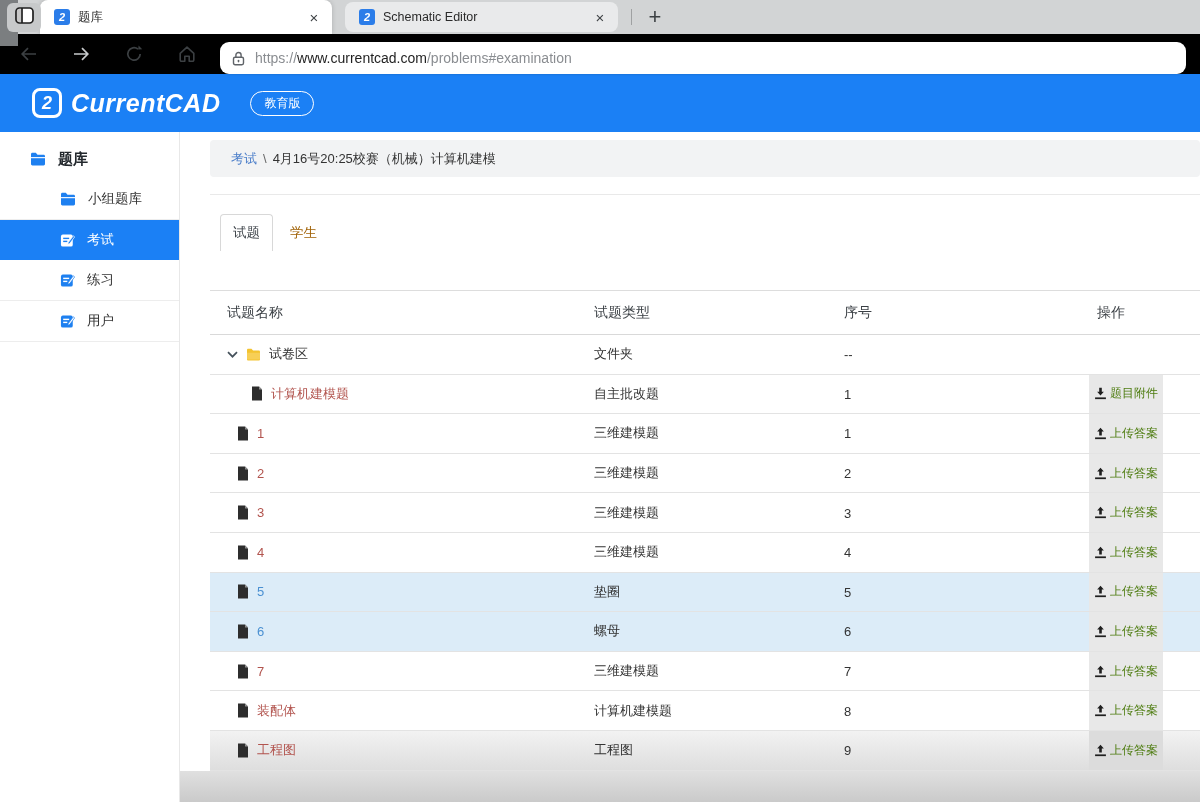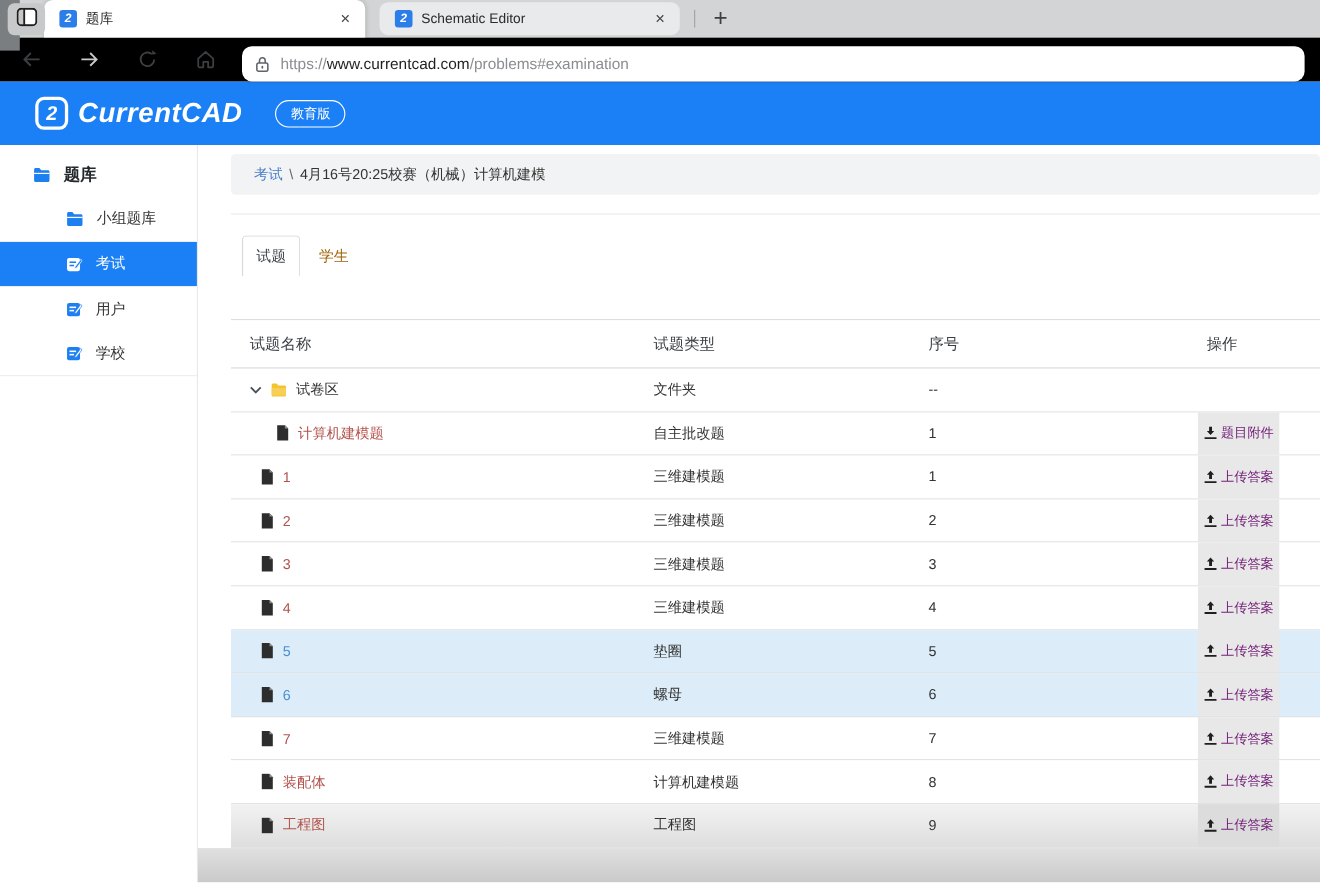--- a/index.html
+++ b/index.html
@@ -76,21 +76,21 @@
   .trow.selected { background:#dcecf8; }
   .trow.fade { background:linear-gradient(180deg,#f2f2f2,#dedede); }
   .namewrap { position:absolute; top:0; bottom:0; display:flex; align-items:center; gap:8px; }
   .ind-folder { left:17px; } .ind-normal { left:27px; } .ind-deep { left:41px; }
   .caret, .ficon { display:flex; }
   .qname { cursor:pointer; }
   .qname.red { color:#b2544e; } .qname.blue { color:#4a90d2; } .qname.dark { color:#333; }
   .cell { position:absolute; top:50%; transform:translateY(-50%); color:#333; }
   .cell.type { left:384px; } .cell.order { left:634px; }
   .action-btn { position:absolute; left:879px; top:0; bottom:0; width:74px; background:#e8e8e8;
-    display:flex; align-items:center; justify-content:center; gap:3px; font-size:12px; color:#701a75; cursor:pointer; }
+    display:flex; align-items:center; justify-content:center; gap:3px; font-size:12px; color:#4d7c0f; cursor:pointer; }
   .trow.fade .action-btn { background:#dcdcdc; }
   .footband { position:absolute; left:0; right:0; top:639px; height:31px;
     background:linear-gradient(180deg,#e0e0e0,#cacaca); }
 </style>
 </head>
 <body>
 
 <div class="stage">
 
   <div class="tabbar">
@@ -183,43 +183,43 @@
           <span class="icon">
             <svg width="15" height="15" viewBox="0 0 16 16">
               <rect x="1" y="1.6" width="12.6" height="12.8" rx="2" fill="currentColor"></rect>
               <rect x="3.4" y="5" width="6.4" height="1.5" fill="var(--line,#fff)"></rect>
               <rect x="3.4" y="8.2" width="4.4" height="1.5" fill="var(--line,#fff)"></rect>
               <path d="M8.8 10.2L14.2 3l1.5 1.1-5.4 7.2-2 .6z" fill="var(--line,#fff)" stroke="currentColor" stroke-width="0.7"></path>
             </svg>
           </span>
           <span class="label">考试</span>
         </div>
+        <div class="side-item l1">
+          <span class="icon">
+            <svg width="15" height="15" viewBox="0 0 16 16">
+              <rect x="1" y="1.6" width="12.6" height="12.8" rx="2" fill="currentColor"></rect>
+              <rect x="3.4" y="5" width="6.4" height="1.5" fill="var(--line,#fff)"></rect>
+              <rect x="3.4" y="8.2" width="4.4" height="1.5" fill="var(--line,#fff)"></rect>
+              <path d="M8.8 10.2L14.2 3l1.5 1.1-5.4 7.2-2 .6z" fill="var(--line,#fff)" stroke="currentColor" stroke-width="0.7"></path>
+            </svg>
+          </span>
+          <span class="label">练习</span>
+        </div>
         <div class="side-divider"></div>
         <div class="side-item l1">
           <span class="icon">
             <svg width="15" height="15" viewBox="0 0 16 16">
               <rect x="1" y="1.6" width="12.6" height="12.8" rx="2" fill="currentColor"></rect>
               <rect x="3.4" y="5" width="6.4" height="1.5" fill="var(--line,#fff)"></rect>
               <rect x="3.4" y="8.2" width="4.4" height="1.5" fill="var(--line,#fff)"></rect>
               <path d="M8.8 10.2L14.2 3l1.5 1.1-5.4 7.2-2 .6z" fill="var(--line,#fff)" stroke="currentColor" stroke-width="0.7"></path>
             </svg>
           </span>
           <span class="label">用户</span>
         </div>
-        <div class="side-item l1">
-          <span class="icon">
-            <svg width="15" height="15" viewBox="0 0 16 16">
-              <rect x="1" y="1.6" width="12.6" height="12.8" rx="2" fill="currentColor"></rect>
-              <rect x="3.4" y="5" width="6.4" height="1.5" fill="var(--line,#fff)"></rect>
-              <rect x="3.4" y="8.2" width="4.4" height="1.5" fill="var(--line,#fff)"></rect>
-              <path d="M8.8 10.2L14.2 3l1.5 1.1-5.4 7.2-2 .6z" fill="var(--line,#fff)" stroke="currentColor" stroke-width="0.7"></path>
-            </svg>
-          </span>
-          <span class="label">学校</span>
-        </div>
         <div class="side-divider"></div>
       </div>
 
     <div class="content">
       <div class="crumb">
         <span class="crumb-link">考试</span>
         <span class="crumb-sep">\</span>
         <span class="crumb-title">4月16号20:25校赛（机械）计算机建模</span>
       </div>
       <div class="hr1"></div>

